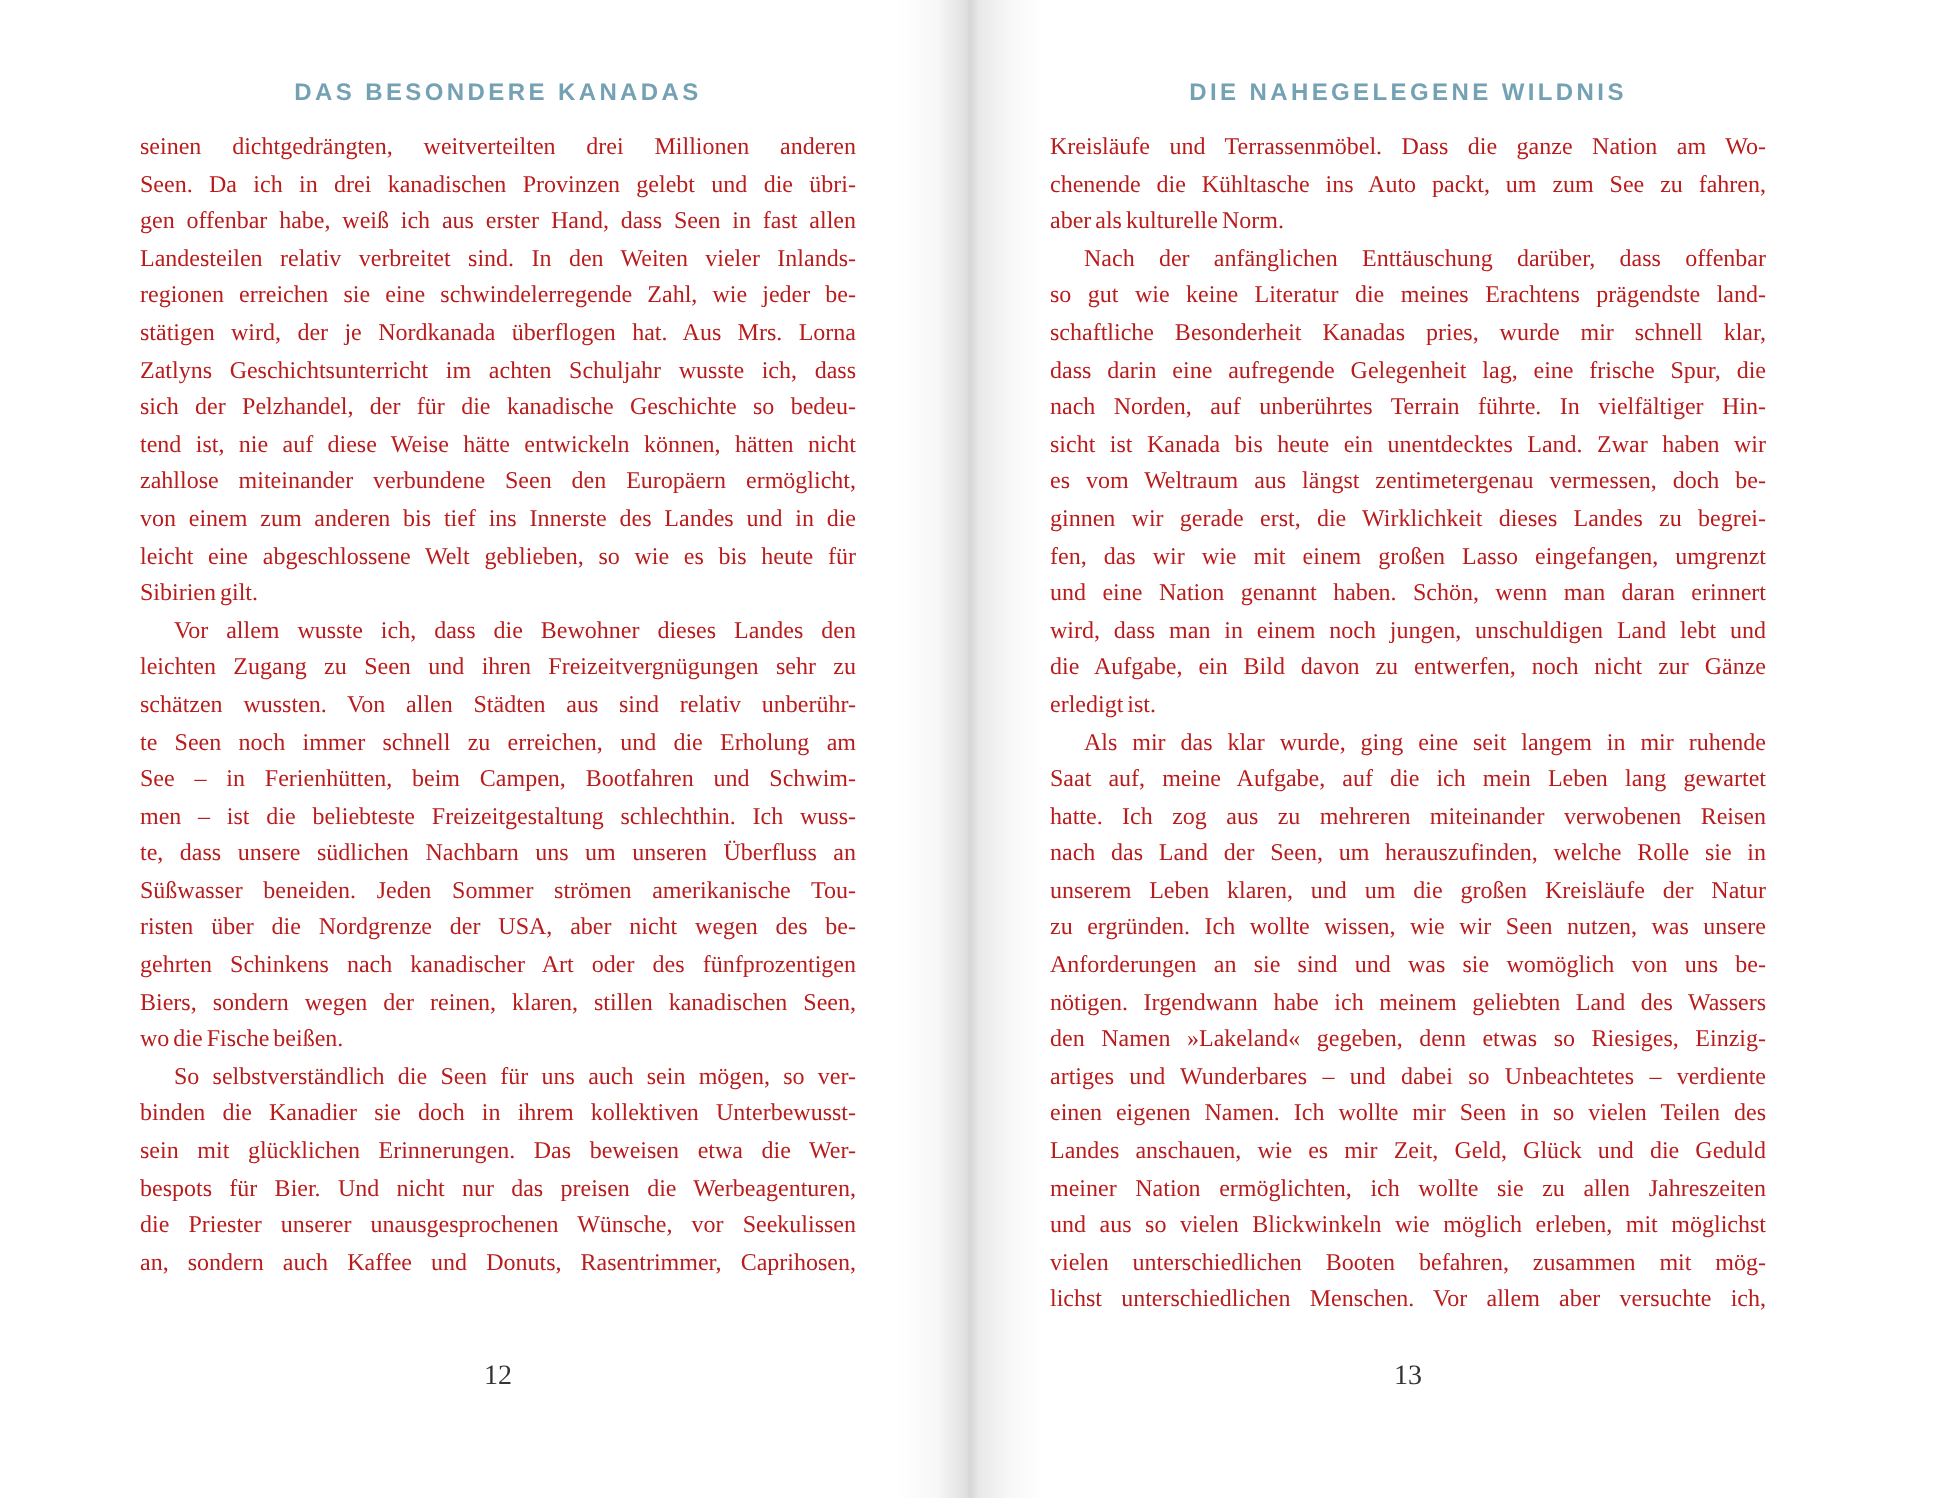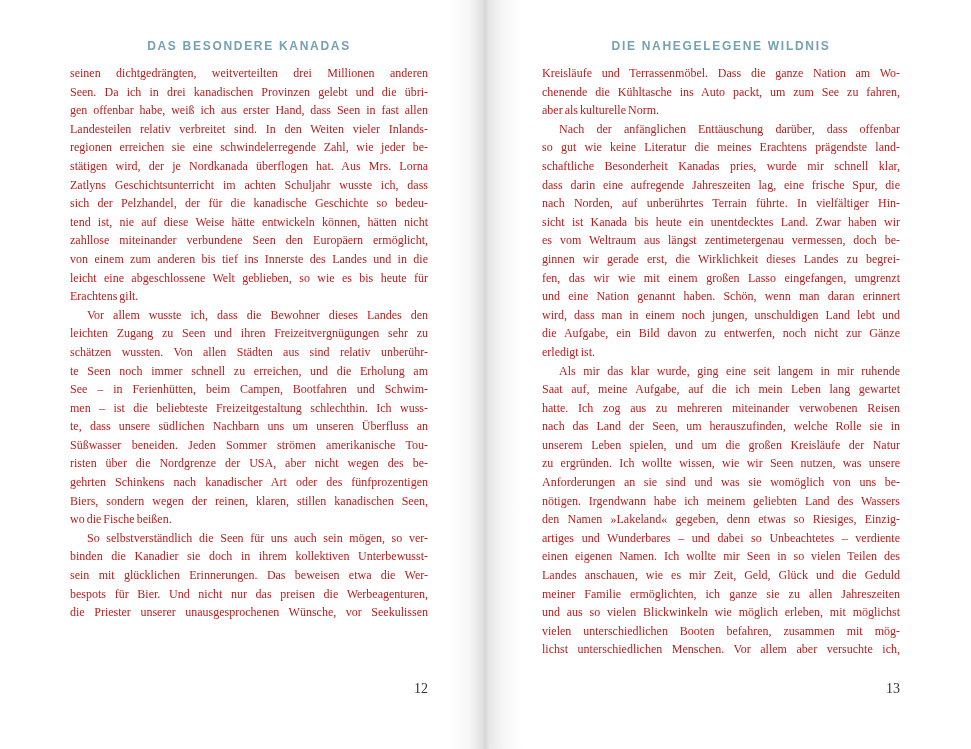--- a/index.html
+++ b/index.html
@@ -7,21 +7,21 @@
   .spread {
     position:relative;
     width:971px; height:749px;
     background:#ffffff;
     overflow:hidden;
     font-family:"Liberation Serif", serif;
   }
 
   .page { position:absolute; top:0; height:100%; width:358px; }
   .page--left  { left:70px; }
-  .page--right { left:542px; }
+  .page--right { left:525px; }
 
   .running-header {
     position:absolute; top:39px; left:0; right:0;
     text-align:center;
     font-family:"Liberation Sans", sans-serif;
     font-weight:bold;
     font-size:12px;
     letter-spacing:1.7px;
     color:var(--accent, #75a1b4);
   }
@@ -33,21 +33,21 @@
     color:#b91c1c;
     word-spacing:-1px;
   }
 
   .line { text-align:justify; text-align-last:justify; }
   .line.para-end { text-align-last:left; }
   .line.indent { text-indent:17px; }
 
   .page-number {
     position:absolute; top:681px; left:0; right:0;
-    text-align:right;
+    text-align:center;
     font-size:14px;
     color:#333333;
   }
 
   .gutter {
     position:absolute; left:448px; top:0; width:74px; height:100%;
     background:linear-gradient(90deg,
       rgba(0,0,0,0)    0%,
       rgba(0,0,0,0.03) 28%,
       rgba(0,0,0,0.12) 47%,
@@ -71,76 +71,77 @@
         <div class="line">gen offenbar habe, weiß ich aus erster Hand, dass Seen in fast allen</div>
         <div class="line">Landesteilen relativ verbreitet sind. In den Weiten vieler Inlands-</div>
         <div class="line">regionen erreichen sie eine schwindelerregende Zahl, wie jeder be-</div>
         <div class="line">stätigen wird, der je Nordkanada überflogen hat. Aus Mrs. Lorna</div>
         <div class="line">Zatlyns Geschichtsunterricht im achten Schuljahr wusste ich, dass</div>
         <div class="line">sich der Pelzhandel, der für die kanadische Geschichte so bedeu-</div>
         <div class="line">tend ist, nie auf diese Weise hätte entwickeln können, hätten nicht</div>
         <div class="line">zahllose miteinander verbundene Seen den Europäern ermöglicht,</div>
         <div class="line">von einem zum anderen bis tief ins Innerste des Landes und in die</div>
         <div class="line">leicht eine abgeschlossene Welt geblieben, so wie es bis heute für</div>
-        <div class="line para-end">Erachtens gilt.</div>
+        <div class="line para-end">Sibirien gilt.</div>
         <div class="line indent">Vor allem wusste ich, dass die Bewohner dieses Landes den</div>
         <div class="line">leichten Zugang zu Seen und ihren Freizeitvergnügungen sehr zu</div>
         <div class="line">schätzen wussten. Von allen Städten aus sind relativ unberühr-</div>
         <div class="line">te Seen noch immer schnell zu erreichen, und die Erholung am</div>
         <div class="line">See – in Ferienhütten, beim Campen, Bootfahren und Schwim-</div>
         <div class="line">men – ist die beliebteste Freizeitgestaltung schlechthin. Ich wuss-</div>
         <div class="line">te, dass unsere südlichen Nachbarn uns um unseren Überfluss an</div>
         <div class="line">Süßwasser beneiden. Jeden Sommer strömen amerikanische Tou-</div>
         <div class="line">risten über die Nordgrenze der USA, aber nicht wegen des be-</div>
         <div class="line">gehrten Schinkens nach kanadischer Art oder des fünfprozentigen</div>
         <div class="line">Biers, sondern wegen der reinen, klaren, stillen kanadischen Seen,</div>
         <div class="line para-end">wo die Fische beißen.</div>
         <div class="line indent">So selbstverständlich die Seen für uns auch sein mögen, so ver-</div>
         <div class="line">binden die Kanadier sie doch in ihrem kollektiven Unterbewusst-</div>
         <div class="line">sein mit glücklichen Erinnerungen. Das beweisen etwa die Wer-</div>
         <div class="line">bespots für Bier. Und nicht nur das preisen die Werbeagenturen,</div>
         <div class="line">die Priester unserer unausgesprochenen Wünsche, vor Seekulissen</div>
+        <div class="line">an, sondern auch Kaffee und Donuts, Rasentrimmer, Caprihosen,</div>
       </div>
     <div class="page-number">12</div>
   </div>
 
   <div class="gutter"></div>
 
   <div class="page page--right">
     <div class="running-header">DIE NAHEGELEGENE WILDNIS</div>
     <div class="page-body">
         <div class="line">Kreisläufe und Terrassenmöbel. Dass die ganze Nation am Wo-</div>
         <div class="line">chenende die Kühltasche ins Auto packt, um zum See zu fahren,</div>
         <div class="line para-end">aber als kulturelle Norm.</div>
         <div class="line indent">Nach der anfänglichen Enttäuschung darüber, dass offenbar</div>
         <div class="line">so gut wie keine Literatur die meines Erachtens prägendste land-</div>
         <div class="line">schaftliche Besonderheit Kanadas pries, wurde mir schnell klar,</div>
-        <div class="line">dass darin eine aufregende Jahreszeiten lag, eine frische Spur, die</div>
+        <div class="line">dass darin eine aufregende Gelegenheit lag, eine frische Spur, die</div>
         <div class="line">nach Norden, auf unberührtes Terrain führte. In vielfältiger Hin-</div>
         <div class="line">sicht ist Kanada bis heute ein unentdecktes Land. Zwar haben wir</div>
         <div class="line">es vom Weltraum aus längst zentimetergenau vermessen, doch be-</div>
         <div class="line">ginnen wir gerade erst, die Wirklichkeit dieses Landes zu begrei-</div>
         <div class="line">fen, das wir wie mit einem großen Lasso eingefangen, umgrenzt</div>
         <div class="line">und eine Nation genannt haben. Schön, wenn man daran erinnert</div>
         <div class="line">wird, dass man in einem noch jungen, unschuldigen Land lebt und</div>
         <div class="line">die Aufgabe, ein Bild davon zu entwerfen, noch nicht zur Gänze</div>
         <div class="line para-end">erledigt ist.</div>
         <div class="line indent">Als mir das klar wurde, ging eine seit langem in mir ruhende</div>
         <div class="line">Saat auf, meine Aufgabe, auf die ich mein Leben lang gewartet</div>
         <div class="line">hatte. Ich zog aus zu mehreren miteinander verwobenen Reisen</div>
         <div class="line">nach das Land der Seen, um herauszufinden, welche Rolle sie in</div>
-        <div class="line">unserem Leben spielen, und um die großen Kreisläufe der Natur</div>
+        <div class="line">unserem Leben klaren, und um die großen Kreisläufe der Natur</div>
         <div class="line">zu ergründen. Ich wollte wissen, wie wir Seen nutzen, was unsere</div>
         <div class="line">Anforderungen an sie sind und was sie womöglich von uns be-</div>
         <div class="line">nötigen. Irgendwann habe ich meinem geliebten Land des Wassers</div>
         <div class="line">den Namen »Lakeland« gegeben, denn etwas so Riesiges, Einzig-</div>
         <div class="line">artiges und Wunderbares – und dabei so Unbeachtetes – verdiente</div>
         <div class="line">einen eigenen Namen. Ich wollte mir Seen in so vielen Teilen des</div>
         <div class="line">Landes anschauen, wie es mir Zeit, Geld, Glück und die Geduld</div>
-        <div class="line">meiner Familie ermöglichten, ich ganze sie zu allen Jahreszeiten</div>
+        <div class="line">meiner Nation ermöglichten, ich wollte sie zu allen Jahreszeiten</div>
         <div class="line">und aus so vielen Blickwinkeln wie möglich erleben, mit möglichst</div>
         <div class="line">vielen unterschiedlichen Booten befahren, zusammen mit mög-</div>
         <div class="line">lichst unterschiedlichen Menschen. Vor allem aber versuchte ich,</div>
       </div>
     <div class="page-number">13</div>
   </div>
 
 </div>
 
 </body></html>

